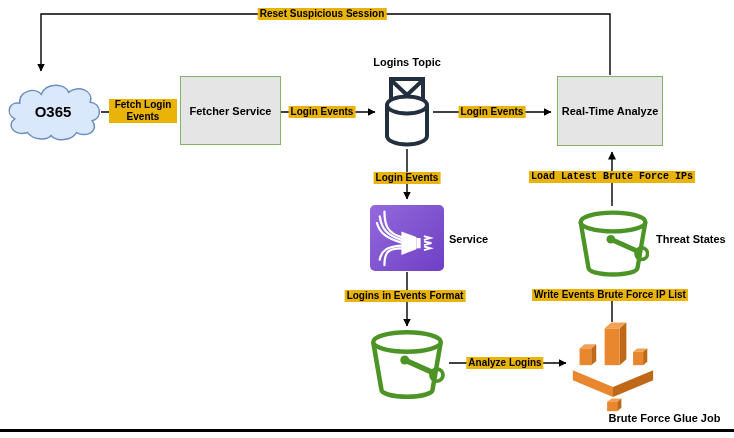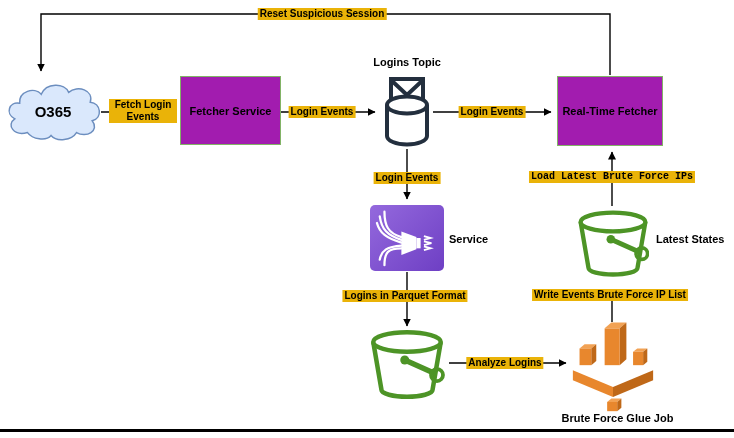--- a/index.html
+++ b/index.html
@@ -2,21 +2,21 @@
 <html><head>
 <meta charset="utf-8">
 <style>
   html,body{margin:0;padding:0;background:#fff;}
   #stage{
     position:relative;width:734px;height:438px;background:#ffffff;
     font-family:"Liberation Sans", sans-serif;color:#000;overflow:hidden;
   }
   #wires{position:absolute;left:0;top:0;width:734px;height:438px;}
   .node-box{
-    position:absolute;background:#a21caf;border:1px solid #82b366;
+    position:absolute;background:#e5e5e5;border:1px solid #82b366;
     display:flex;align-items:center;justify-content:center;
     font-weight:bold;font-size:11px;text-align:center;box-sizing:border-box;
   }
   .edge-label{
     position:absolute;transform:translate(-50%,-50%);
     background:#eab308;font-weight:bold;font-size:10px;line-height:1.2;
     text-align:center;white-space:nowrap;padding:0 2px;
   }
   .edge-label.wrap{white-space:normal;width:64px;}
   .node-label{
@@ -64,21 +64,21 @@
       <path d="M 24 54 C 10 58 2 46 11 40 C 1 35 5 22 16 24 C 15 12 31 7 38 15 C 43 3 62 3 66 13 C 75 5 92 11 88 23 C 99 24 101 39 90 42 C 98 52 84 60 74 54 C 69 62 54 64 48 57 C 43 63 29 61 24 54 Z" fill="#dae8fc" stroke="#6c8ebf" stroke-width="1.5"></path>
     </svg>
     <span class="cloud-text">O365</span>
   </div>
 
   <div class="node-box" style="left:180px;top:76px;width:101px;height:69px;">
     <span>Fetcher Service</span>
   </div>
 
   <div class="node-box" style="left:557px;top:76px;width:106px;height:70px;">
-    <span>Real-Time Fetcher</span>
+    <span>Real-Time Analyze</span>
   </div>
 
   <div class="icon-wrap" style="left:382px;top:76px;width:50px;height:73px;">
     <svg width="50" height="73" viewBox="0 0 50 73">
       <rect x="9" y="3" width="32" height="25" fill="#ffffff" stroke="#232f3e" stroke-width="4"></rect>
       <path d="M 9 4 L 25 19 L 41 4" fill="none" stroke="#232f3e" stroke-width="4"></path>
       <path d="M 5 29 L 5 60 A 20 8.5 0 0 0 45 60 L 45 29" fill="#ffffff" stroke="#232f3e" stroke-width="4"></path>
       <ellipse cx="25" cy="29" rx="20" ry="8.5" fill="#ffffff" stroke="#232f3e" stroke-width="4"></ellipse>
     </svg>
   </div>
@@ -116,21 +116,21 @@
 
   <div class="icon-wrap" style="left:577px;top:208px;width:72px;height:74px;">
     <svg width="72" height="74" viewBox="0 0 100 96">
       <path d="M 5 16 L 16 80 A 34 9 0 0 0 84 80 L 95 16" fill="#ffffff" stroke="#4d9426" stroke-width="6"></path>
       <ellipse cx="50" cy="16" rx="45" ry="13" fill="#ffffff" stroke="#4d9426" stroke-width="6"></ellipse>
       <circle cx="47" cy="40" r="6" fill="#4d9426"></circle>
       <path d="M 47 40 L 85 57" stroke="#4d9426" stroke-width="7" stroke-linecap="round" fill="none"></path>
       <circle cx="90" cy="60" r="8" fill="none" stroke="#4d9426" stroke-width="5"></circle>
     </svg>
   </div>
-  <div class="node-label" style="left:656px;top:233px;">Latest States</div>
+  <div class="node-label" style="left:656px;top:233px;">Threat States</div>
 
   <div class="icon-wrap" style="left:570px;top:320px;width:86px;height:92px;">
     <svg width="86" height="92" viewBox="0 0 100 110">
 
       <polygon points="40,10 48,3 66,3 58,10" fill="#f2a254"></polygon>
       <polygon points="58,10 66,3 66,47 58,54" fill="#bf6818"></polygon>
       <rect x="40" y="10" width="18" height="44" fill="#e8872d"></rect>
 
       <polygon points="10,34 16,29 30,29 24,34" fill="#f2a254"></polygon>
       <polygon points="24,34 30,29 30,49 24,54" fill="#bf6818"></polygon>
@@ -141,26 +141,26 @@
       <rect x="74" y="38" width="12" height="16" fill="#e8872d"></rect>
 
       <polygon points="2,60 50,80 50,92 2,72" fill="#e8872d"></polygon>
       <polygon points="50,80 98,60 98,72 50,92" fill="#bf6818"></polygon>
 
       <polygon points="43,98 48,94 60,94 55,98" fill="#f2a254"></polygon>
       <polygon points="55,98 60,94 60,105 55,109" fill="#bf6818"></polygon>
       <rect x="43" y="98" width="12" height="11" fill="#e8872d"></rect>
     </svg>
   </div>
-  <div class="node-label center-label" style="left:601px;top:418px;padding-left:33px;">Brute Force Glue Job</div>
+  <div class="node-label center-label" style="left:648px;top:418px;padding-left:33px;">Brute Force Glue Job</div>
 
   <div class="edge-label" style="left:322px;top:14px;">Reset Suspicious Session</div>
   <div class="edge-label wrap" style="left:143px;top:111px;">Fetch Login Events</div>
   <div class="edge-label" style="left:322px;top:112px;">Login Events</div>
   <div class="edge-label" style="left:492px;top:112px;">Login Events</div>
   <div class="edge-label" style="left:407px;top:178px;">Login Events</div>
-  <div class="edge-label" style="left:405px;top:296px;">Logins in Parquet Format</div>
+  <div class="edge-label" style="left:405px;top:296px;">Logins in Events Format</div>
   <div class="edge-label" style="left:505px;top:363px;">Analyze Logins</div>
   <div class="edge-label" style="left:610px;top:295px;">Write Events Brute Force IP List</div>
   <div class="edge-label" style="left:612px;top:177px;font-family:Liberation Mono, monospace;">Load Latest Brute Force IPs</div>
 
   <div id="bottom-rule"></div>
 </div>
 
 </body></html>

